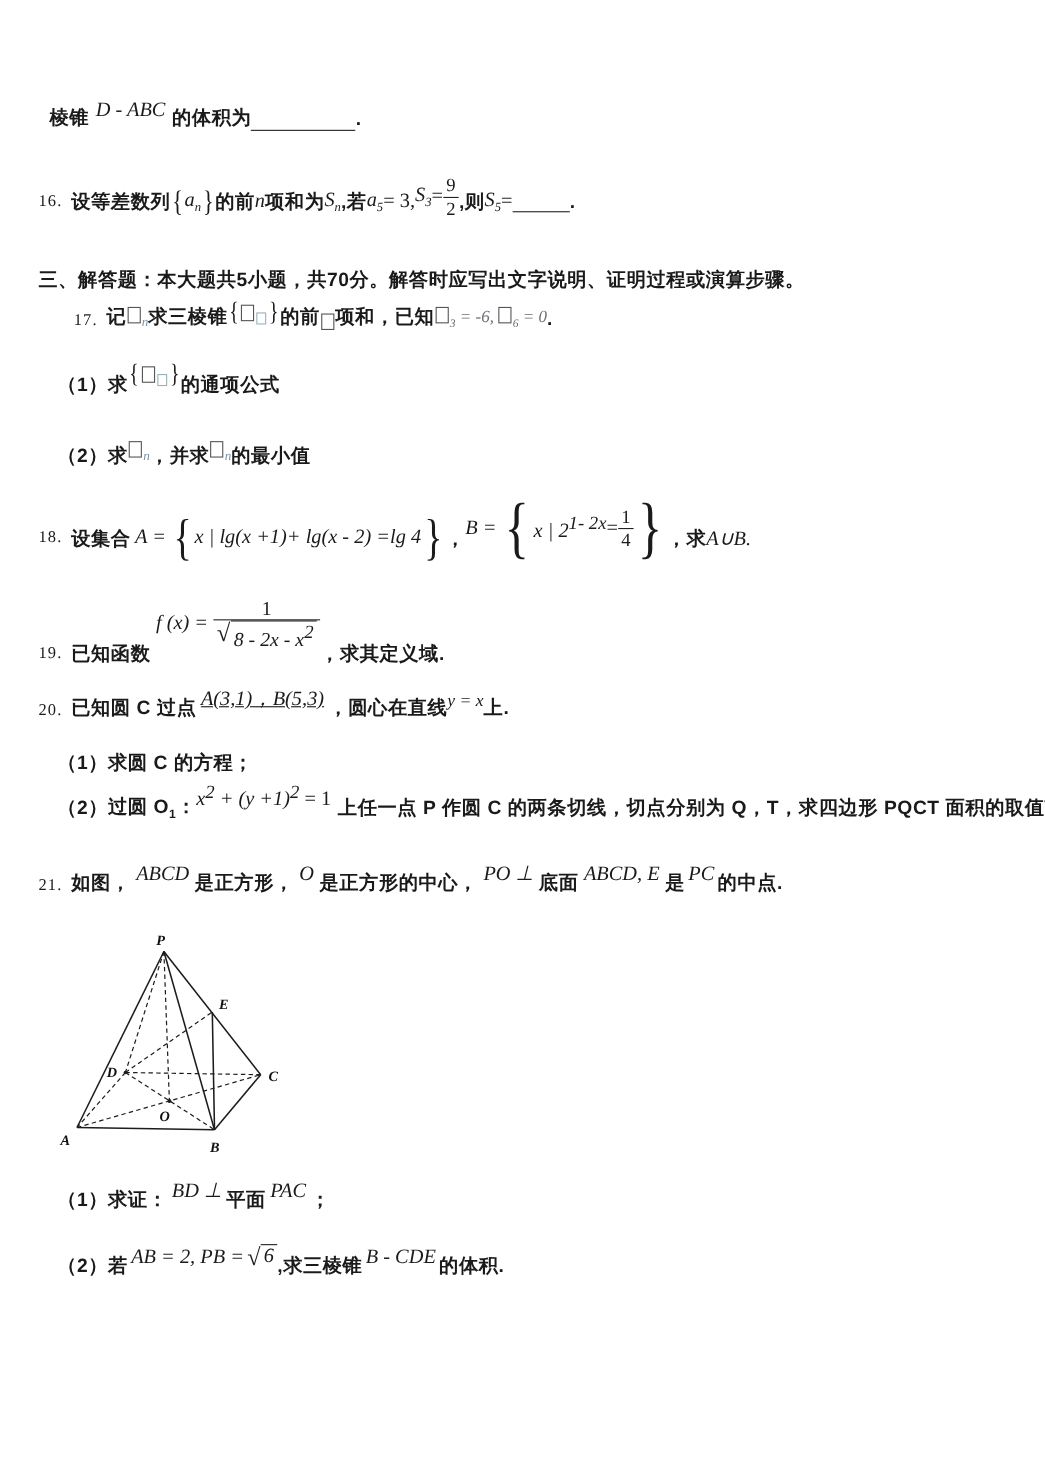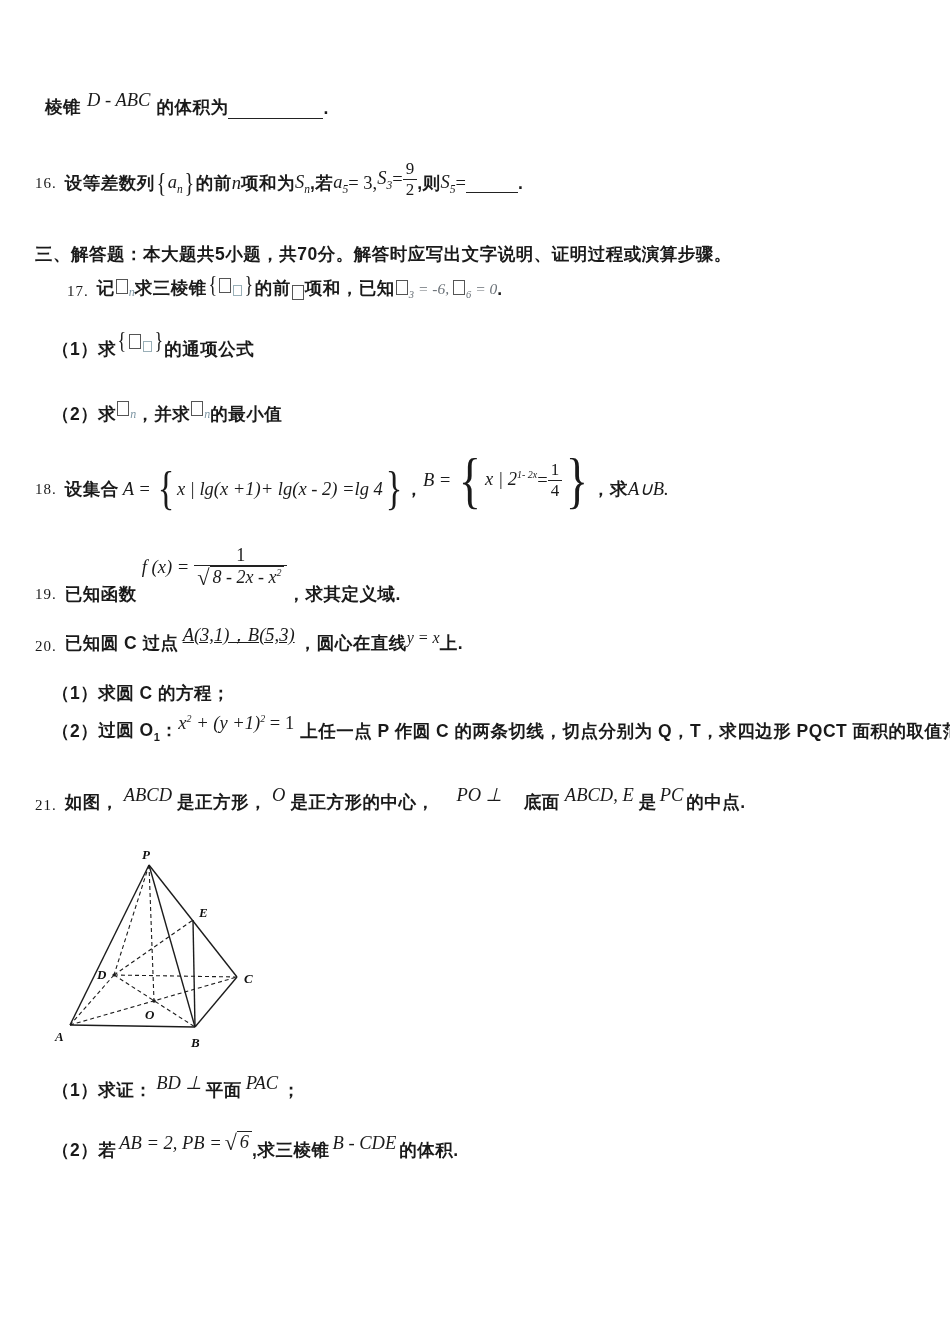--- a/index.html
+++ b/index.html
@@ -11,21 +11,21 @@
   .rowc{align-items:center;}
   .cn{font-family:"Liberation Sans",sans-serif;font-weight:700;font-size:17.5px;letter-spacing:0.5px;}
   .qno{font-family:"Liberation Serif",serif;font-weight:400;font-size:15px;margin-right:8px;letter-spacing:1px;}
   .m{font-family:"Liberation Serif",serif;font-style:italic;font-size:18.5px;font-weight:400;}
   .mu{font-family:"Liberation Serif",serif;font-style:normal;font-size:18.5px;}
   .mr{position:relative;top:-8px;}
   .dn9{position:relative;top:27px;}
   .up4{position:relative;top:-4px;}
   .up9{position:relative;top:-9px;}
   sub.msub{font-size:11.5px;font-family:"Liberation Serif",serif;font-style:italic;}
-  sup.msup{font-size:10px;font-family:"Liberation Serif",serif;}
+  sup.msup{font-size:17px;font-family:"Liberation Serif",serif;}
   .gm{font-family:"Liberation Serif",serif;font-style:italic;font-size:15.5px;color:#6b7278;}
   .gm sub{font-size:10.5px;}
   .bx{display:inline-block;width:10px;height:13px;border:1.2px solid #555;margin:0 1px;vertical-align:-1px;background:#fff;}
   .bxsub{display:inline-block;width:7px;height:9px;border:1px solid #9ab0b8;margin:0 1px;vertical-align:-4px;background:#fff;}
   .nsub{font-family:"Liberation Serif",serif;font-style:italic;font-size:12px;color:#7c95a3;vertical-align:-3px;}
   .brace{font-family:"Liberation Serif",serif;font-weight:400;font-style:normal;display:inline-block;line-height:0.85;transform:scaleX(0.75);align-self:center;}
   .b26{font-size:27px;}
   .b24{font-size:24px;}
   .b44{font-size:46px;}
   .b60{font-size:62px;}
@@ -175,21 +175,21 @@
   <span class="cn">上任一点 P 作圆 C 的两条切线，切点分别为 Q，T，求四边形 PQCT 面积的取值范围.</span>
 </div>
 
 <div class="row" style="left:35px;top:790px;">
   <span class="qno">21.</span>
   <span class="cn">如图，</span>
   <span class="m mr" style="margin:0 5px;">ABCD</span>
   <span class="cn">是正方形，</span>
   <span class="m mr" style="margin:0 5px;">O</span>
   <span class="cn">是正方形的中心，</span>
-  <span class="m mr" style="margin:0 22px;">PO ⊥</span>
+  <span class="m mr" style="margin:0 5px;">PO ⊥</span>
   <span class="cn">底面</span>
   <span class="m mr" style="margin:0 5px;">ABCD, E</span>
   <span class="cn">是</span>
   <span class="m mr" style="margin:0 3px;">PC</span>
   <span class="cn">的中点.</span>
 </div>
 
 <div class="figwrap">
   <svg width="272" height="214" viewBox="0 0 272 214">
     <g stroke="#1c1c1c" stroke-width="1.4" fill="none">

